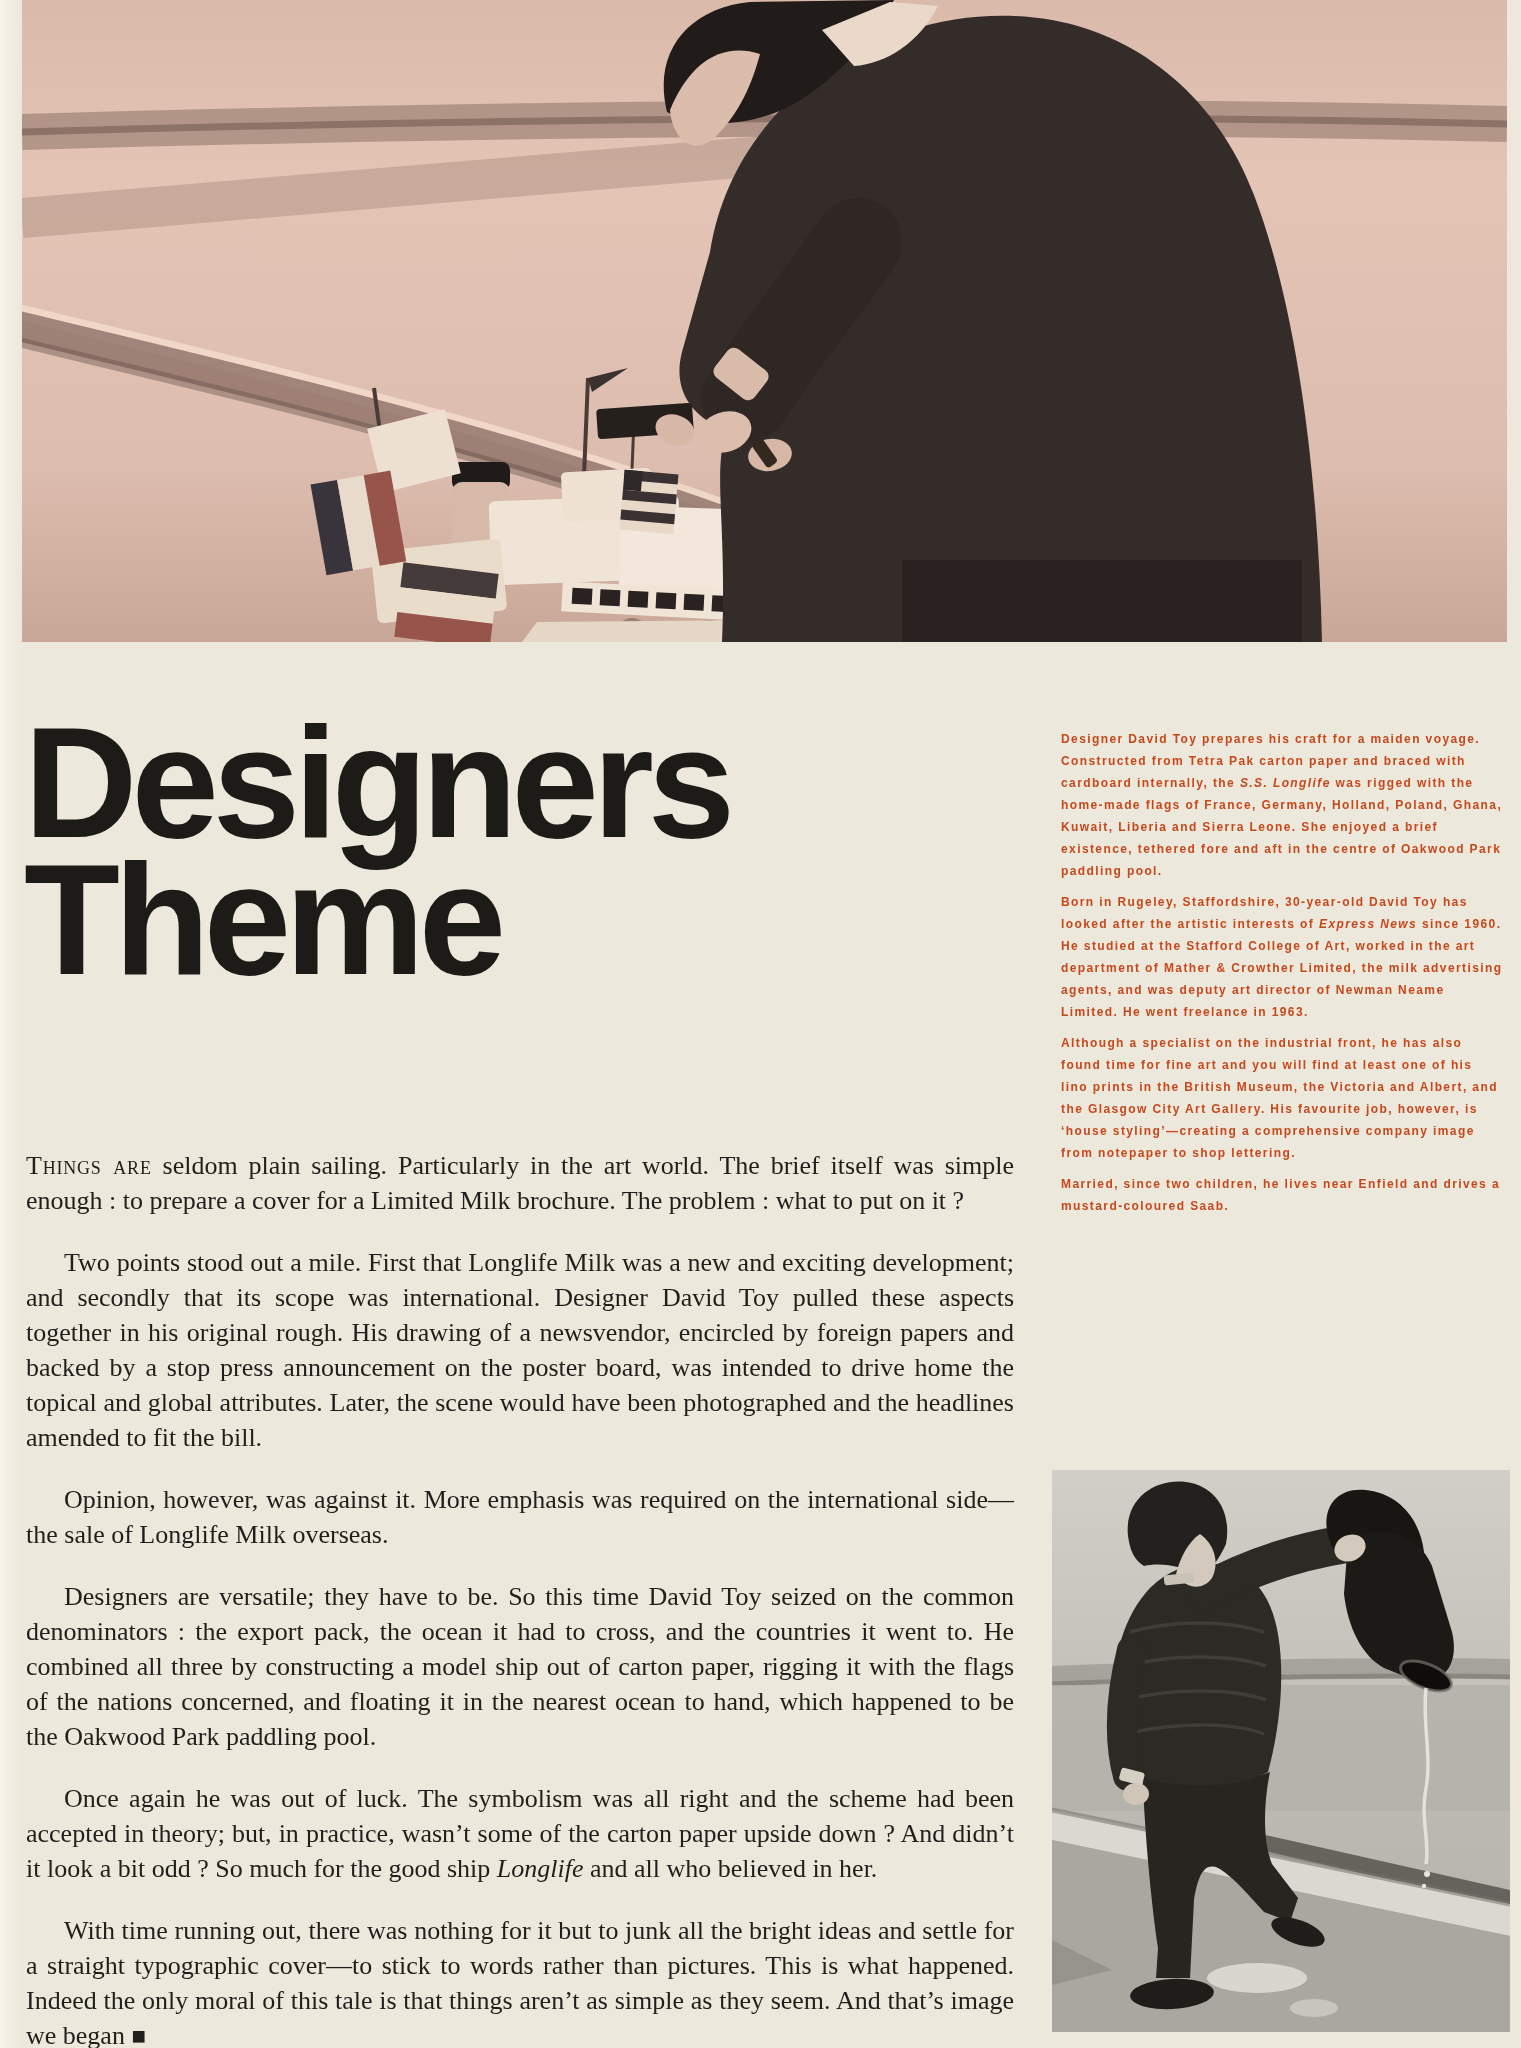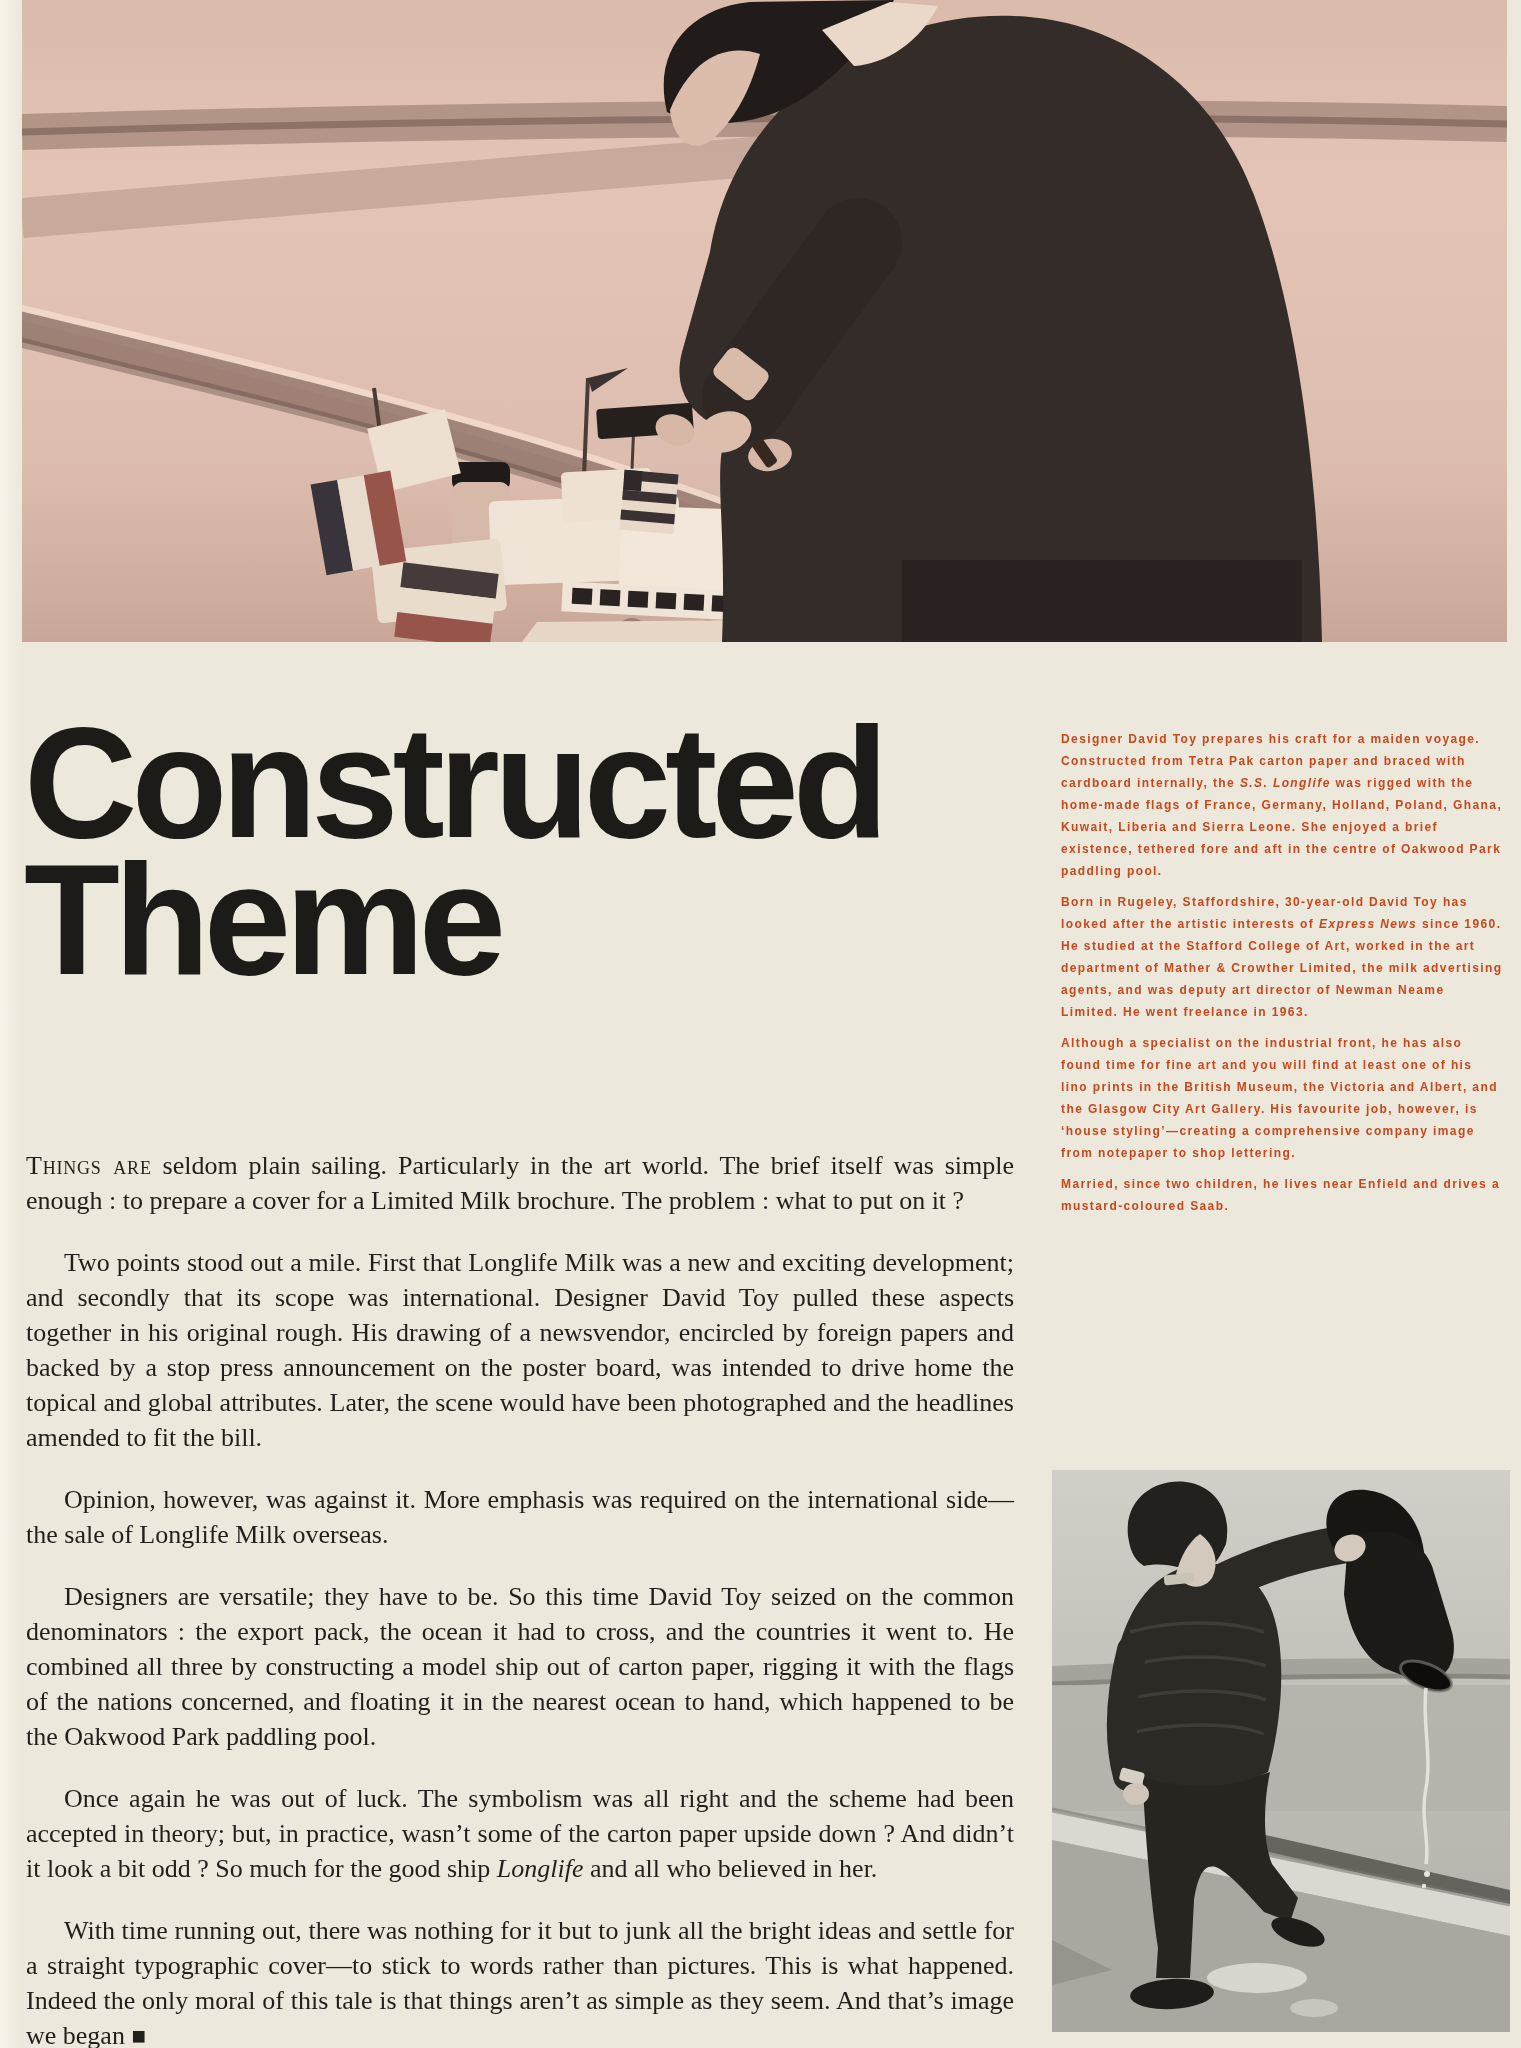--- a/index.html
+++ b/index.html
@@ -116,21 +116,21 @@
         <rect x="575" y="406" width="96" height="30" rx="4" fill="#26201d" transform="rotate(-4 623 421)"></rect>
         <ellipse cx="653" cy="430" rx="20" ry="15" fill="#d7b7a6" transform="rotate(20 653 430)"></ellipse>
         <ellipse cx="703" cy="432" rx="27" ry="20" fill="#ddbeac" transform="rotate(-18 703 432)"></ellipse>
         <ellipse cx="748" cy="455" rx="22" ry="16" fill="#d7b7a6" transform="rotate(-10 748 455)"></ellipse>
         <rect x="736" y="438" width="13" height="30" rx="4" fill="#35291f" transform="rotate(-35 742 453)"></rect>
       </g>
     </svg>
   </figure>
 
   <h1 class="headline">
-    <span class="hl-line">Constructed</span>
+    <span class="hl-line">Designers</span>
     <span class="hl-line">Theme</span>
   </h1>
 
   <section class="article">
       <p class="body-para"><span class="run-sc">Things are</span><span class="run-n"> seldom plain sailing. Particularly in the art world. The brief itself was simple enough : to prepare a cover for a Limited Milk brochure. The problem : what to put on it ?</span></p>
       <p class="body-para indent"><span class="run-n">Two points stood out a mile. First that Longlife Milk was a new and exciting development; and secondly that its scope was international. Designer David Toy pulled these aspects together in his original rough. His drawing of a newsvendor, encircled by foreign papers and backed by a stop press announcement on the poster board, was intended to drive home the topical and global attributes. Later, the scene would have been photographed and the headlines amended to fit the bill.</span></p>
       <p class="body-para indent"><span class="run-n">Opinion, however, was against it. More emphasis was required on the international side—the sale of Longlife Milk overseas.</span></p>
       <p class="body-para indent"><span class="run-n">Designers are versatile; they have to be. So this time David Toy seized on the common denominators : the export pack, the ocean it had to cross, and the countries it went to. He combined all three by constructing a model ship out of carton paper, rigging it with the flags of the nations concerned, and floating it in the nearest ocean to hand, which happened to be the Oakwood Park paddling pool.</span></p>
       <p class="body-para indent"><span class="run-n">Once again he was out of luck. The symbolism was all right and the scheme had been accepted in theory; but, in practice, wasn’t some of the carton paper upside down ? And didn’t it look a bit odd ? So much for the good ship </span><span class="run-i">Longlife</span><span class="run-n"> and all who believed in her.</span></p>
       <p class="body-para indent"><span class="run-n">With time running out, there was nothing for it but to junk all the bright ideas and settle for a straight typographic cover—to stick to words rather than pictures. This is what happened. Indeed the only moral of this tale is that things aren’t as simple as they seem. And that’s image we began </span><span class="run-end">■</span></p>

